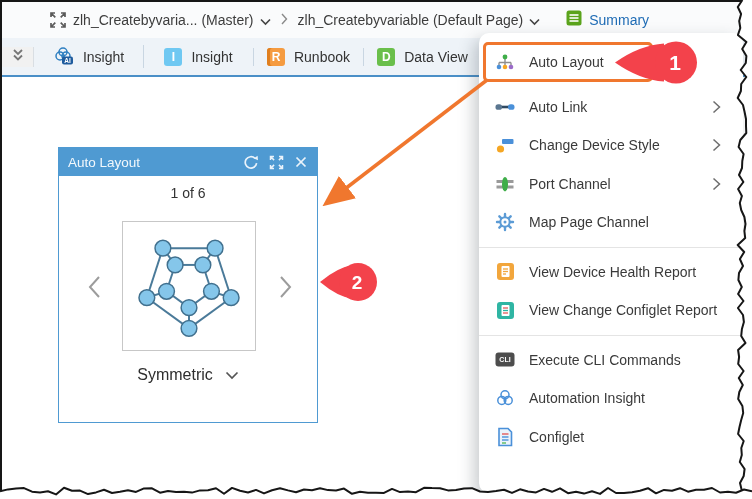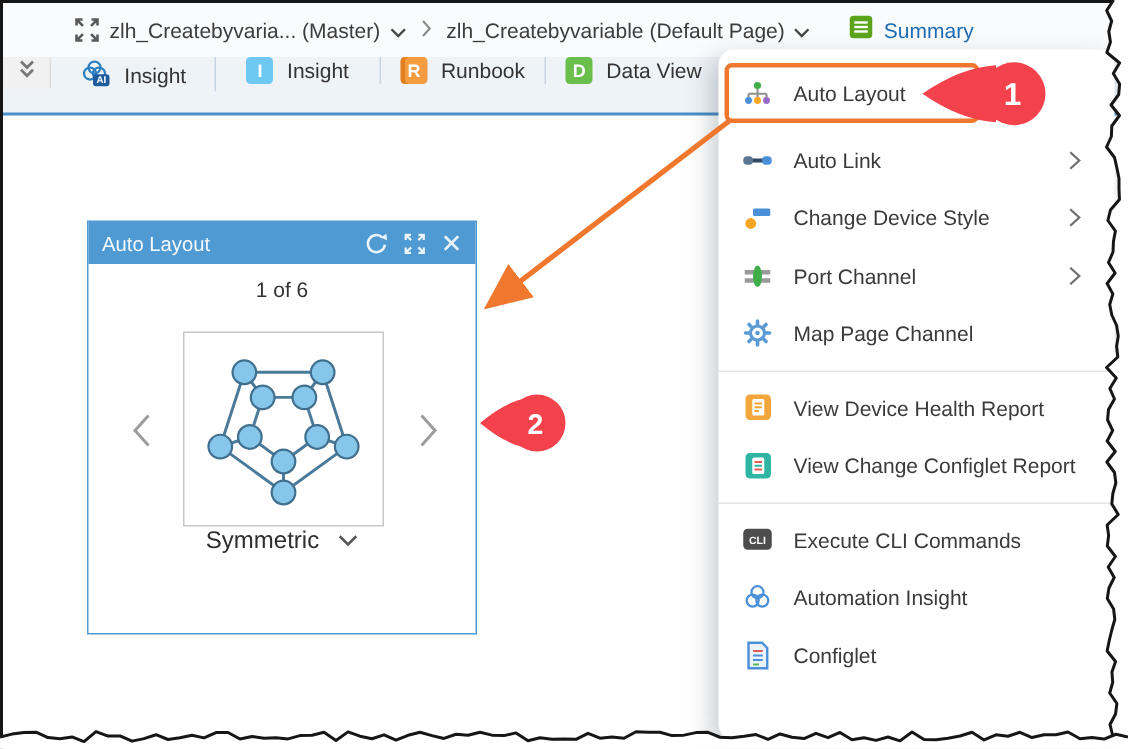--- a/index.html
+++ b/index.html
@@ -16,21 +16,21 @@
   .topbar .expand-btn { width:30px; display:flex; justify-content:center; cursor:pointer; }
   .crumb { display:flex; align-items:center; gap:6px; font-size:14px; color:#3d3d3d; }
   .crumb .txt { white-space:nowrap; }
   .crumb .chev { margin-top:2px; }
   .crumb .sep { margin:0 4px; }
   .summary { display:flex; align-items:center; gap:7px; margin-left:26px; cursor:pointer; }
   .summary .lbl { font-size:14px; color:#1f6cb5; }
 
   
   .toolbar { position:absolute; left:2px; top:38px; right:0; height:39px; background:#eef3f8;
-             border-bottom:2px solid #4a8fc7; display:flex; align-items:flex-start; z-index:4; }
+             border-bottom:2px solid #4a8fc7; display:flex; align-items:center; z-index:4; }
   .collapse-cell { width:32px; background:#f1f1f1; border-right:1px solid #d9dee3;
                    display:flex; align-items:center; justify-content:center; cursor:pointer; }
   .tab { display:flex; align-items:center; justify-content:center; gap:9px; width:110px;
          border-right:1px solid #c9d6e2; font-size:14px; color:#333; cursor:pointer; }
   .tab .letter-ic { width:18px; height:18px; border-radius:3px; color:#fff; font-weight:bold;
                     font-size:12px; display:flex; align-items:center; justify-content:center; }
 
   
   .canvas { position:absolute; left:2px; top:79px; right:0; bottom:0; background:#fff; z-index:1; }
 
@@ -41,21 +41,21 @@
                   padding:0 9px; font-size:13.5px; }
   .panel-header .title { flex:1; }
   .panel-header .hic { margin-left:10px; cursor:pointer; display:flex; }
   .panel-body { position:relative; height:249px; }
   .indicator { position:absolute; top:9px; left:0; right:0; text-align:center; font-size:14px; color:#333; }
   .thumb { position:absolute; left:63px; top:45px; width:134px; height:130px;
            border:1px solid #c7c7c7; background:#fff; }
   .nav-chev { position:absolute; top:98px; cursor:pointer; }
   .nav-chev.left { left:28px; }
   .nav-chev.right { right:24px; }
-  .layout-select { position:absolute; top:176px; left:0; right:0; display:flex; align-items:center;
+  .layout-select { position:absolute; top:190px; left:0; right:0; display:flex; align-items:center;
                    justify-content:center; gap:12px; font-size:16px; color:#2e2e2e; cursor:pointer; }
 
   
   .menu { position:absolute; left:479px; top:33px; width:264px; height:460px; background:#fff;
           border-radius:10px 10px 0 10px; box-shadow:-5px 6px 16px rgba(40,50,60,.25);
           padding-top:10px; z-index:10; }
   .mi { height:38.5px; display:flex; align-items:center; padding:0 16px; cursor:pointer; }
   .mi.first { margin-bottom:6px; }
   .mi .ic { width:20px; display:flex; justify-content:center; }
   .mi .lbl { margin-left:14px; font-size:14px; color:#3a3a3a; flex:1; white-space:nowrap; }

